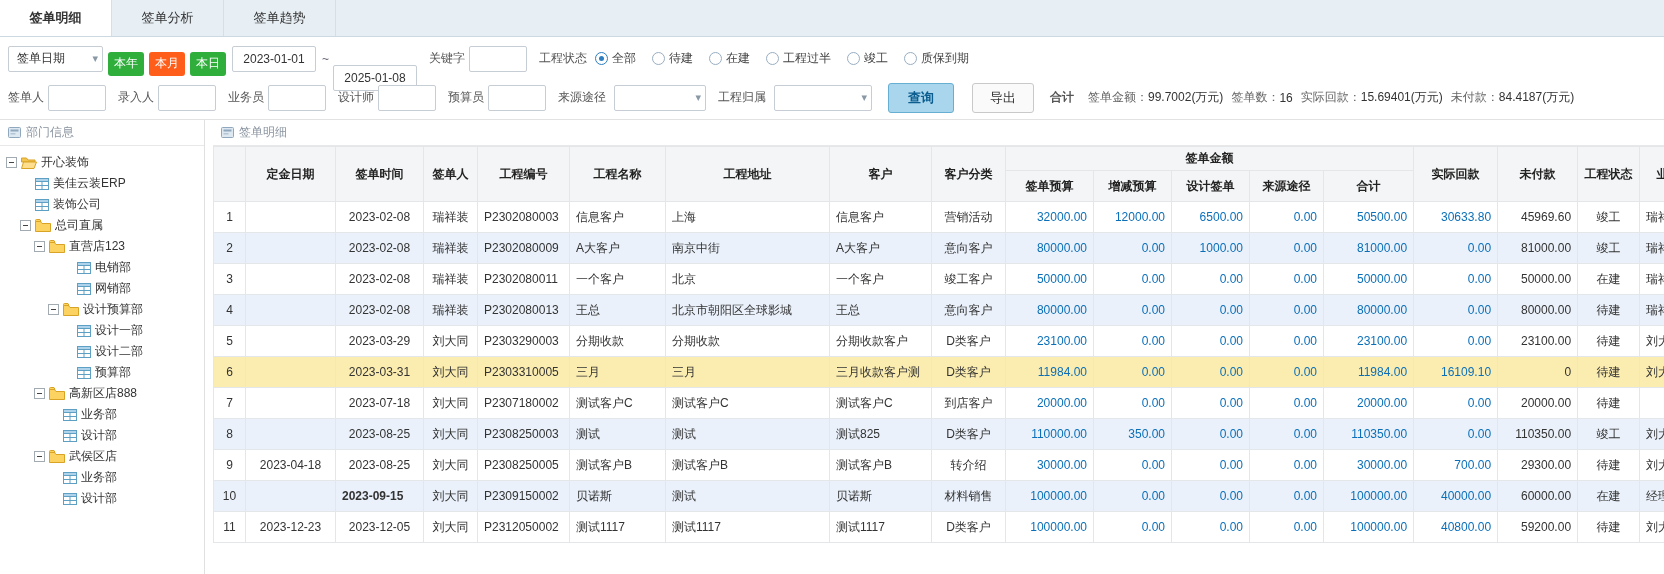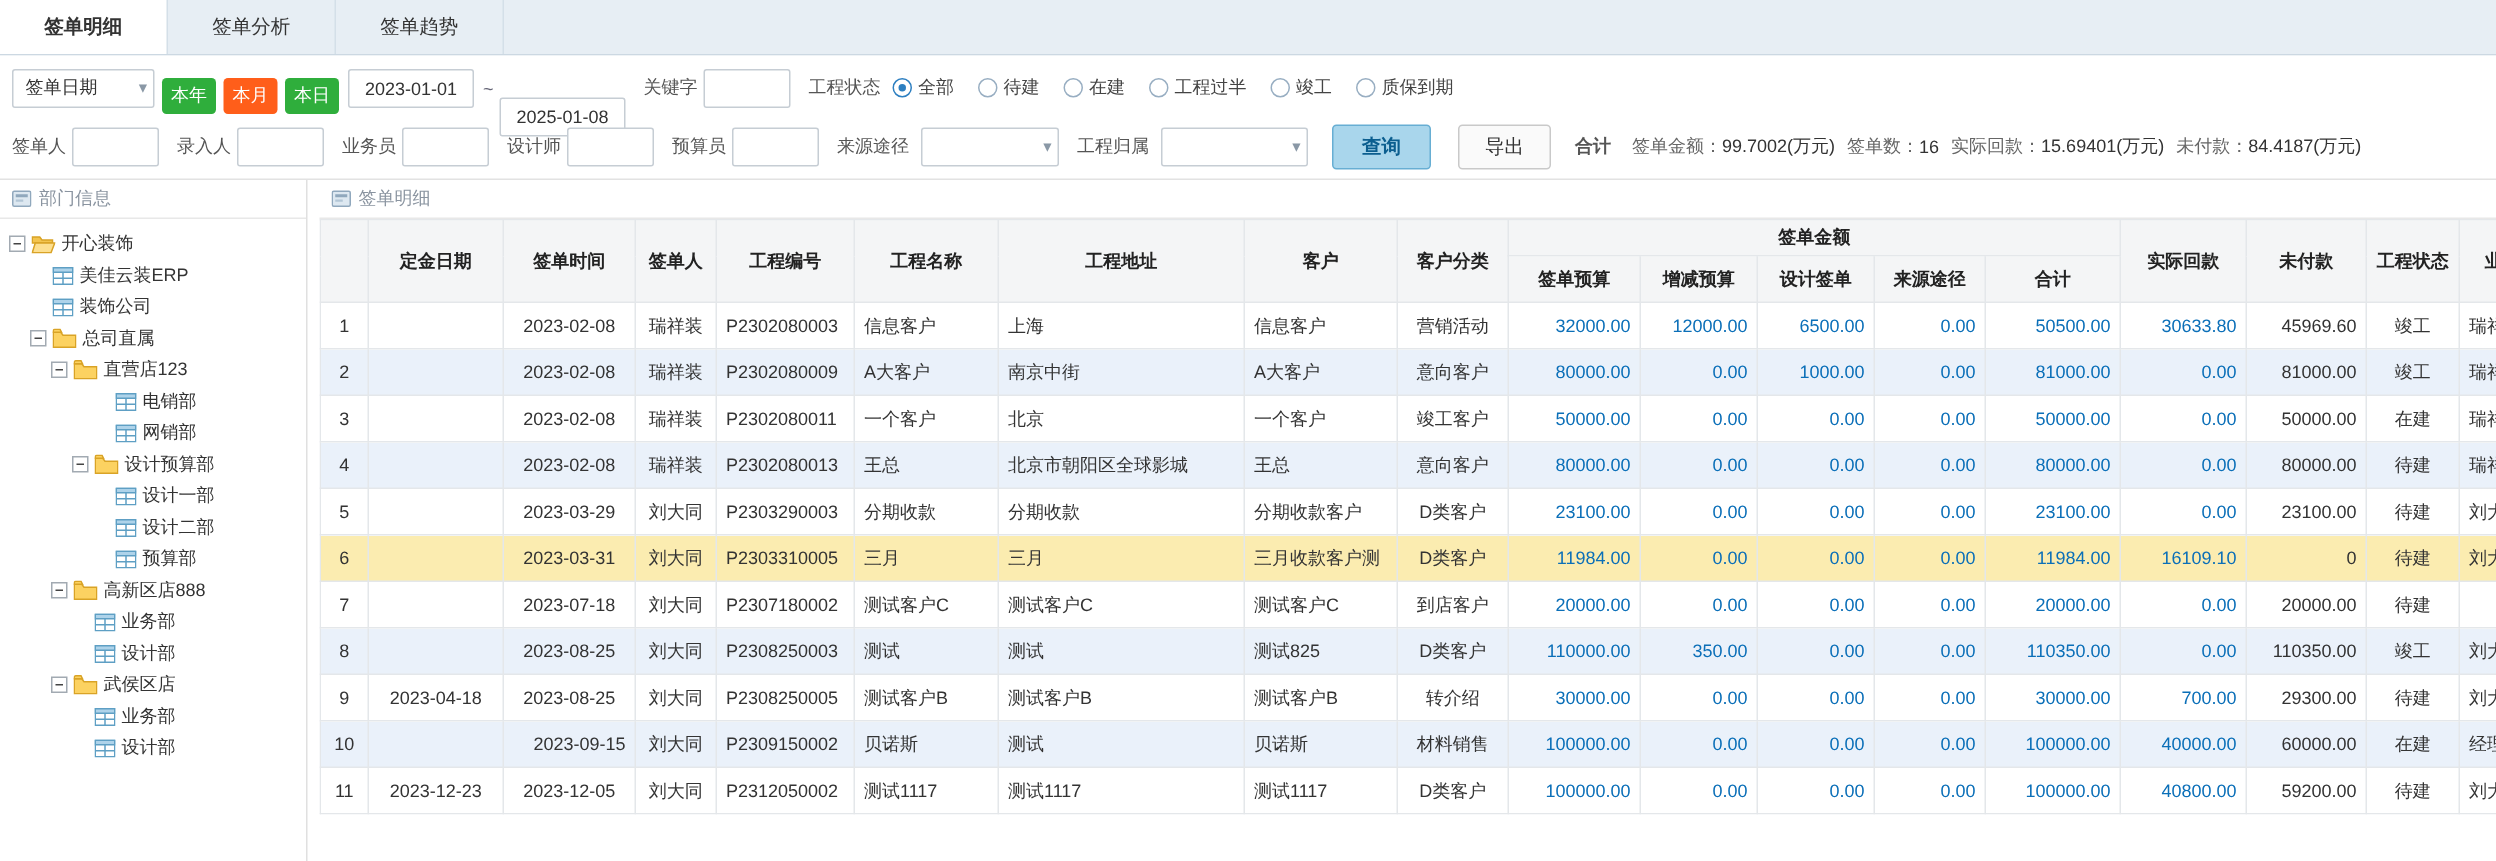--- a/index.html
+++ b/index.html
@@ -648,21 +648,21 @@
                 <td class="blue" style="text-align: right;">0.00</td>
                 <td class="blue" style="text-align: right;">30000.00</td>
                 <td class="blue" style="text-align: right;">700.00</td>
                 <td style="text-align: right;">29300.00</td>
                 <td style="text-align: center;">待建</td>
                 <td style="text-align: left;">刘大同</td>
               </tr>
               <tr>
                 <td style="text-align: center;">10</td>
                 <td style="text-align: center;"></td>
-                <td style="text-align: right;">2023-09-15</td>
+                <td style="text-align: left; font-weight: bold;">2023-09-15</td>
                 <td style="text-align: center;">刘大同</td>
                 <td style="text-align: left;">P2309150002</td>
                 <td style="text-align: left;">贝诺斯</td>
                 <td style="text-align: left;">测试</td>
                 <td style="text-align: left;">贝诺斯</td>
                 <td style="text-align: center;">材料销售</td>
                 <td class="blue" style="text-align: right;">100000.00</td>
                 <td class="blue" style="text-align: right;">0.00</td>
                 <td class="blue" style="text-align: right;">0.00</td>
                 <td class="blue" style="text-align: right;">0.00</td>

